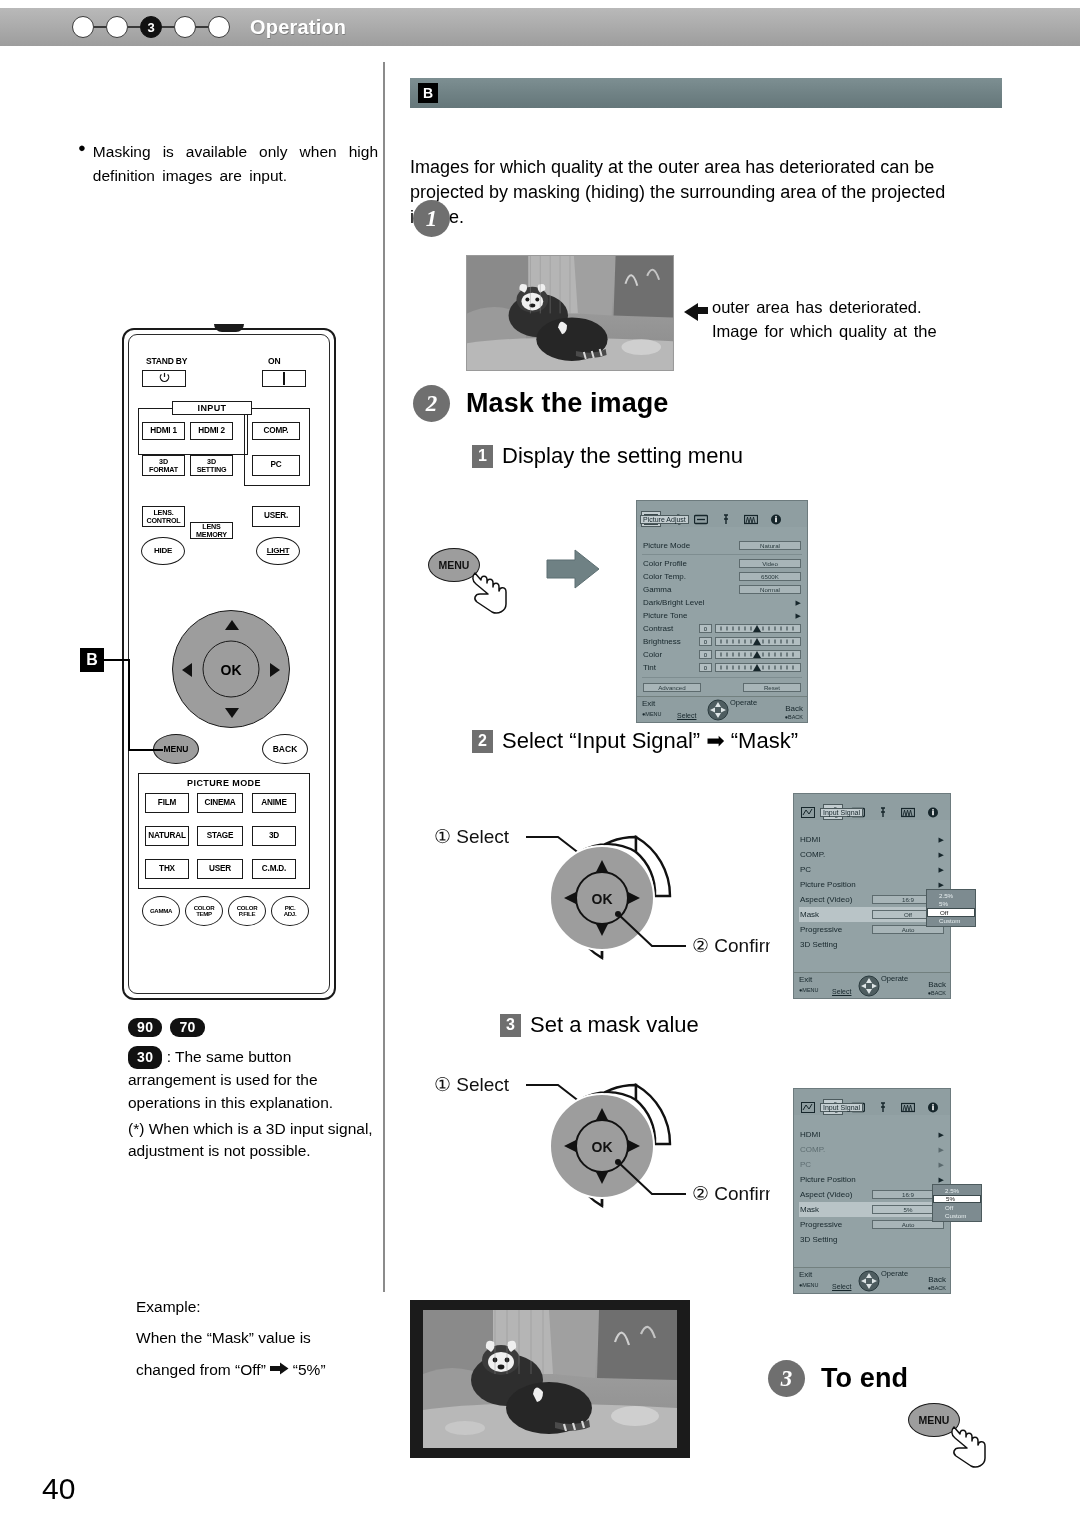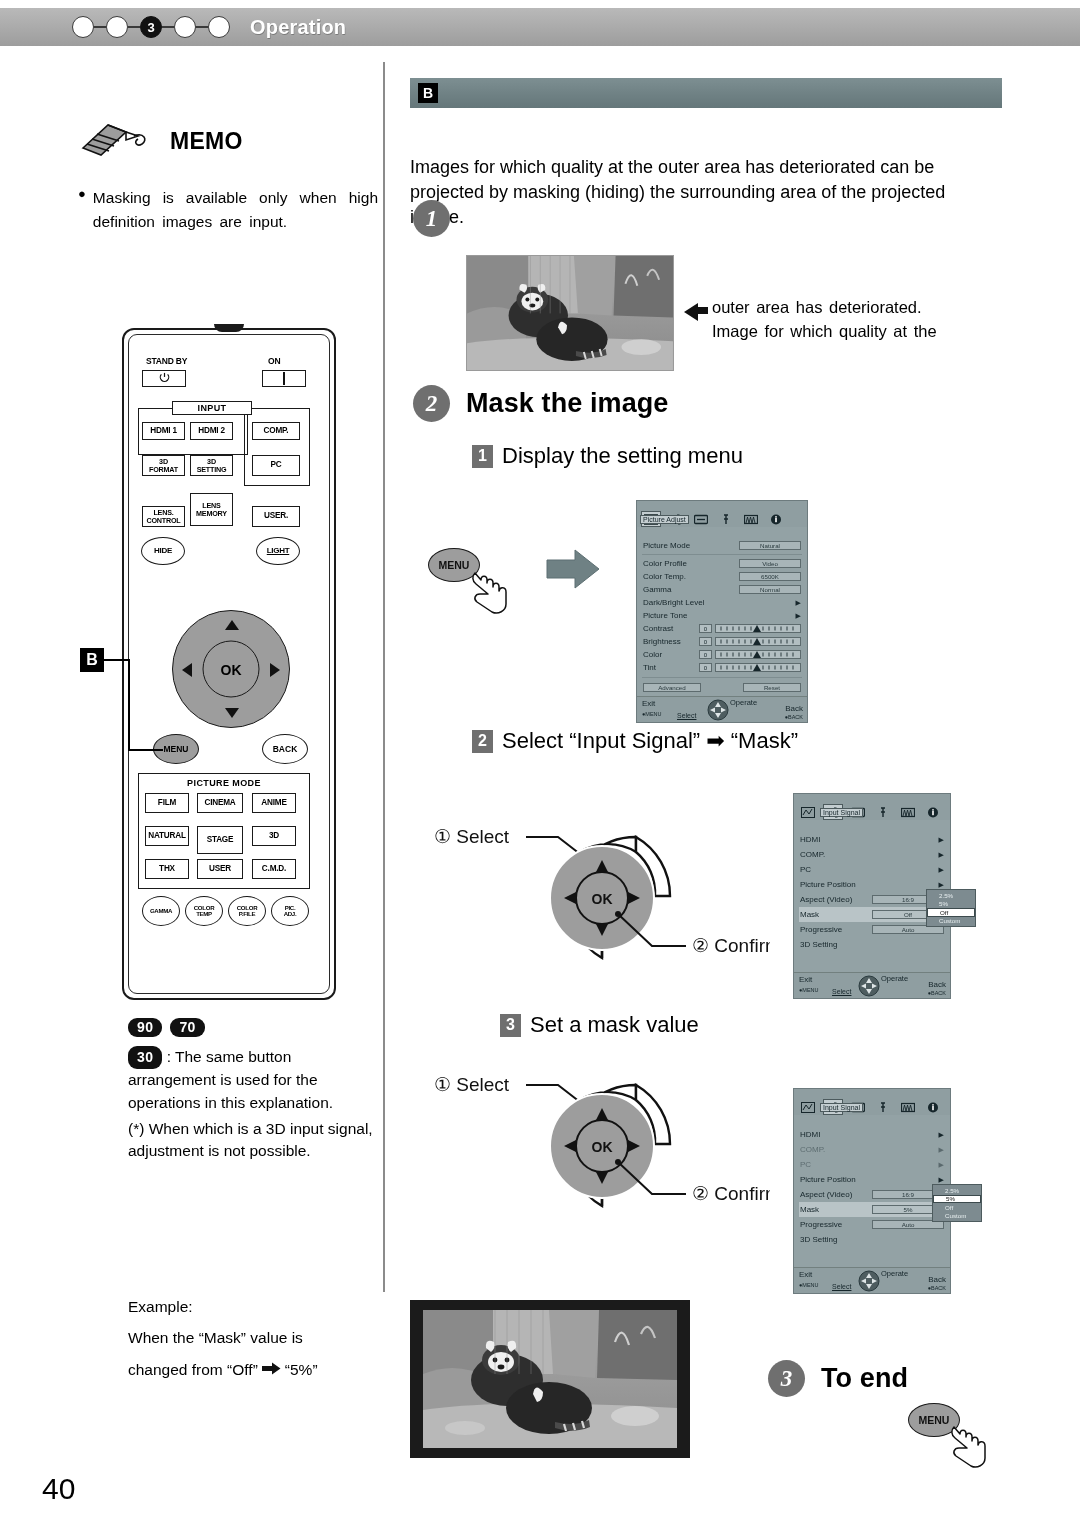--- a/index.html
+++ b/index.html
@@ -148,21 +148,21 @@
     font-size:15.5px; line-height:1.45;
   }
   .note-text2{
     position:absolute; left:128px; top:1118px; width:254px;
     font-size:15.5px; line-height:1.45;
   }
   .example-block{
     position:absolute; left:128px; top:1295px; width:250px;
     font-size:15.5px; line-height:1.5;
   }
-  .example-block p{ margin:0 0 8px 0; }
+  .example-block p{ margin:0 0 8px 8px; }
 
   
   .sec-title-bar{
     position:absolute; left:410px; top:78px; width:592px; height:30px;
     background:linear-gradient(to bottom,#7d8f92 0%,#6f8184 55%,#65777a 100%);
     display:flex; align-items:center;
   }
   .sec-tag{
     width:20px;height:20px;background:#000;color:#fff;
     display:flex;align-items:center;justify-content:center;
@@ -306,36 +306,20 @@
     <div class="hdr-dot"></div>
     <div class="hdr-link"></div>
     <div class="hdr-dot"></div>
   </div>
   <div class="hdr-title">Operation</div>
 </div>
 
 <div class="col-divider"></div>
 
 <div class="memo-wrap">
-  <div class="memo-head">
-    <span>
-      <svg width="74" height="42" viewBox="0 0 74 42">
-        <g stroke="#111" stroke-width="1.6" fill="none">
-          <path d="M5 30 L30 7 L48 14 L23 37 Z" fill="#9d9d9d"></path>
-          <path d="M30 7 L48 14"></path>
-          <path d="M9 26 L31 33"></path>
-          <path d="M14 21 L36 28"></path>
-          <path d="M19 16 L41 23"></path>
-          <path d="M48 14 L60 18 L48 22 Z" fill="#fff"></path>
-          <path d="M56 18 C66 14, 70 22, 64 26 C59 29, 55 24, 60 21"></path>
-        </g>
-      </svg>
-    </span>
-    <div class="memo-title">MEMO</div>
-  </div>
   <div class="memo-body">
     <span class="memo-bullet">●</span>
     <span class="memo-text">Masking is available only when high definition images are input.</span>
   </div>
 </div>
 
 <div class="remote">
   <div class="remote-notch"></div>
   <div class="remote-inner"></div>
 
@@ -362,21 +346,21 @@
 
   <div class="btn-rect" style="left:18px;top:92px;width:43px;height:18px;">HDMI 1</div>
   <div class="btn-rect" style="left:66px;top:92px;width:43px;height:18px;">HDMI 2</div>
   <div class="btn-rect" style="left:128px;top:92px;width:48px;height:18px;">COMP.</div>
 
   <div class="btn-rect two" style="left:18px;top:125px;width:43px;height:21px;">3D<br>FORMAT</div>
   <div class="btn-rect two" style="left:66px;top:125px;width:43px;height:21px;">3D<br>SETTING</div>
   <div class="btn-rect" style="left:128px;top:125px;width:48px;height:21px;">PC</div>
 
   <div class="btn-rect two" style="left:18px;top:176px;width:43px;height:21px;">LENS.<br>CONTROL</div>
-  <div class="btn-rect two" style="left:66px;top:163px;width:43px;height:33px;">LENS<br>MEMORY</div>
+  <div class="btn-rect two" style="left:66px;top:192px;width:43px;height:17px;">LENS<br>MEMORY</div>
   <div class="btn-rect" style="left:128px;top:176px;width:48px;height:21px;">USER.</div>
 
   <div class="btn-circ" style="left:17px;top:207px;width:44px;height:28px;">HIDE</div>
   <div class="btn-circ" style="left:132px;top:207px;width:44px;height:28px;text-decoration:underline;">LIGHT</div>
 
   <div class="dpad">
     <div class="tri up"></div>
     <div class="tri down"></div>
     <div class="tri left"></div>
     <div class="tri right"></div>
@@ -387,21 +371,21 @@
   <div class="back-btn">BACK</div>
 
   <div class="grp-box" style="left:14px;top:443px;width:172px;height:116px;"></div>
   <div class="grp-cap nb" style="left:40px;top:446px;width:120px;height:14px;">PICTURE MODE</div>
 
   <div class="btn-rect" style="left:21px;top:463px;width:44px;height:20px;">FILM</div>
   <div class="btn-rect" style="left:73px;top:463px;width:46px;height:20px;">CINEMA</div>
   <div class="btn-rect" style="left:128px;top:463px;width:44px;height:20px;">ANIME</div>
 
   <div class="btn-rect" style="left:21px;top:496px;width:44px;height:20px;">NATURAL</div>
-  <div class="btn-rect" style="left:73px;top:496px;width:46px;height:28px;">STAGE</div>
+  <div class="btn-rect" style="left:73px;top:496px;width:46px;height:20px;">STAGE</div>
   <div class="btn-rect" style="left:128px;top:496px;width:44px;height:20px;">3D</div>
 
   <div class="btn-rect" style="left:21px;top:529px;width:44px;height:20px;">THX</div>
   <div class="btn-rect" style="left:73px;top:529px;width:46px;height:20px;">USER</div>
   <div class="btn-rect" style="left:128px;top:529px;width:44px;height:20px;">C.M.D.</div>
 
   <div class="btn-circ sm" style="left:18px;top:566px;width:38px;height:30px;">GAMMA</div>
   <div class="btn-circ sm" style="left:61px;top:566px;width:38px;height:30px;">COLOR<br>TEMP</div>
   <div class="btn-circ sm" style="left:104px;top:566px;width:38px;height:30px;">COLOR<br>P.FILE</div>
   <div class="btn-circ sm" style="left:147px;top:566px;width:38px;height:30px;">PIC.<br>ADJ.</div>

